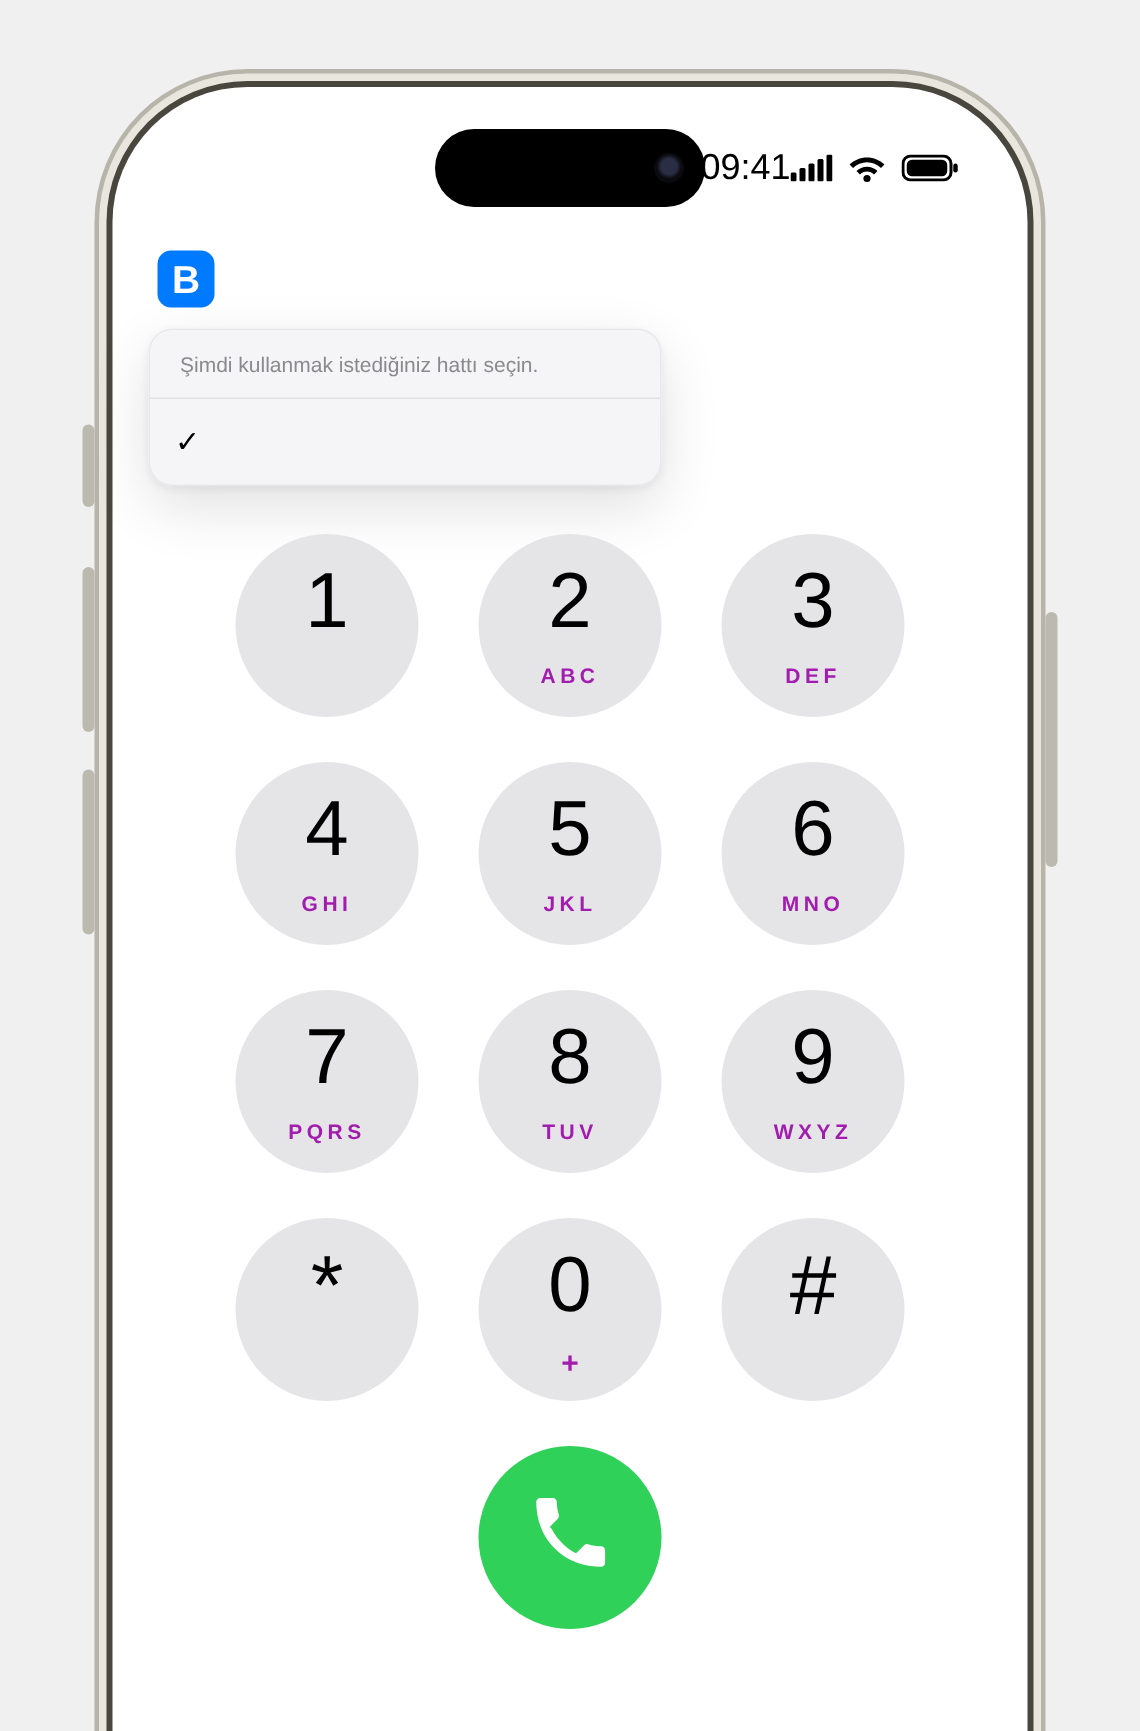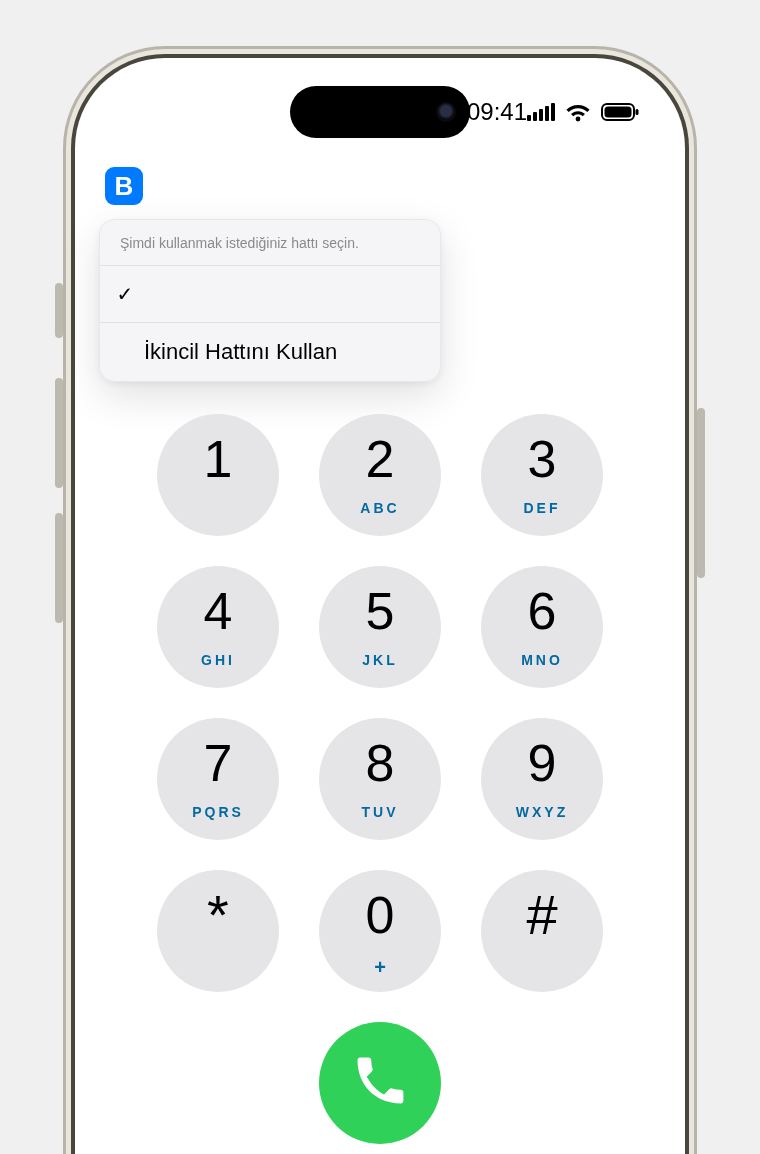--- a/index.html
+++ b/index.html
@@ -160,21 +160,21 @@
     font-size: 52px;
     font-weight: 400;
     line-height: 1;
     color: #000;
   }
   .key.sym .digit { font-size: 56px; }
   .key .letters {
     font-size: 14px;
     letter-spacing: 3px;
     font-weight: 600;
-    color: #0369a1;
+    color: #a21caf;
     margin-top: 15px;
     height: 16px;
   }
   .key.k1 .letters, .key.kstar .letters, .key.khash .letters { visibility: hidden; }
   .key.k0 .letters { letter-spacing: 0; font-size: 20px; }
 
   .call-row {
     margin-top: 30px;
     display: flex;
     justify-content: center;
@@ -235,24 +235,20 @@
   <div class="screen">
     <div class="line-badge">B</div>
 
     <div class="popover">
       <div class="popover-header">Şimdi kullanmak istediğiniz hattı seçin.</div>
 
       <div class="popover-item">
         <span class="check">✓</span>
       </div>
 
-      <div class="popover-item unchecked">
-        <span class="check">✓</span>
-        <span>İkincil Hattını Kullan</span>
-      </div>
     </div>
 
     <div class="keypad">
       <div class="key k1">
         <span class="digit">1</span>
         <span class="letters"></span>
       </div>
       <div class="key">
         <span class="digit">2</span>
         <span class="letters">ABC</span>

